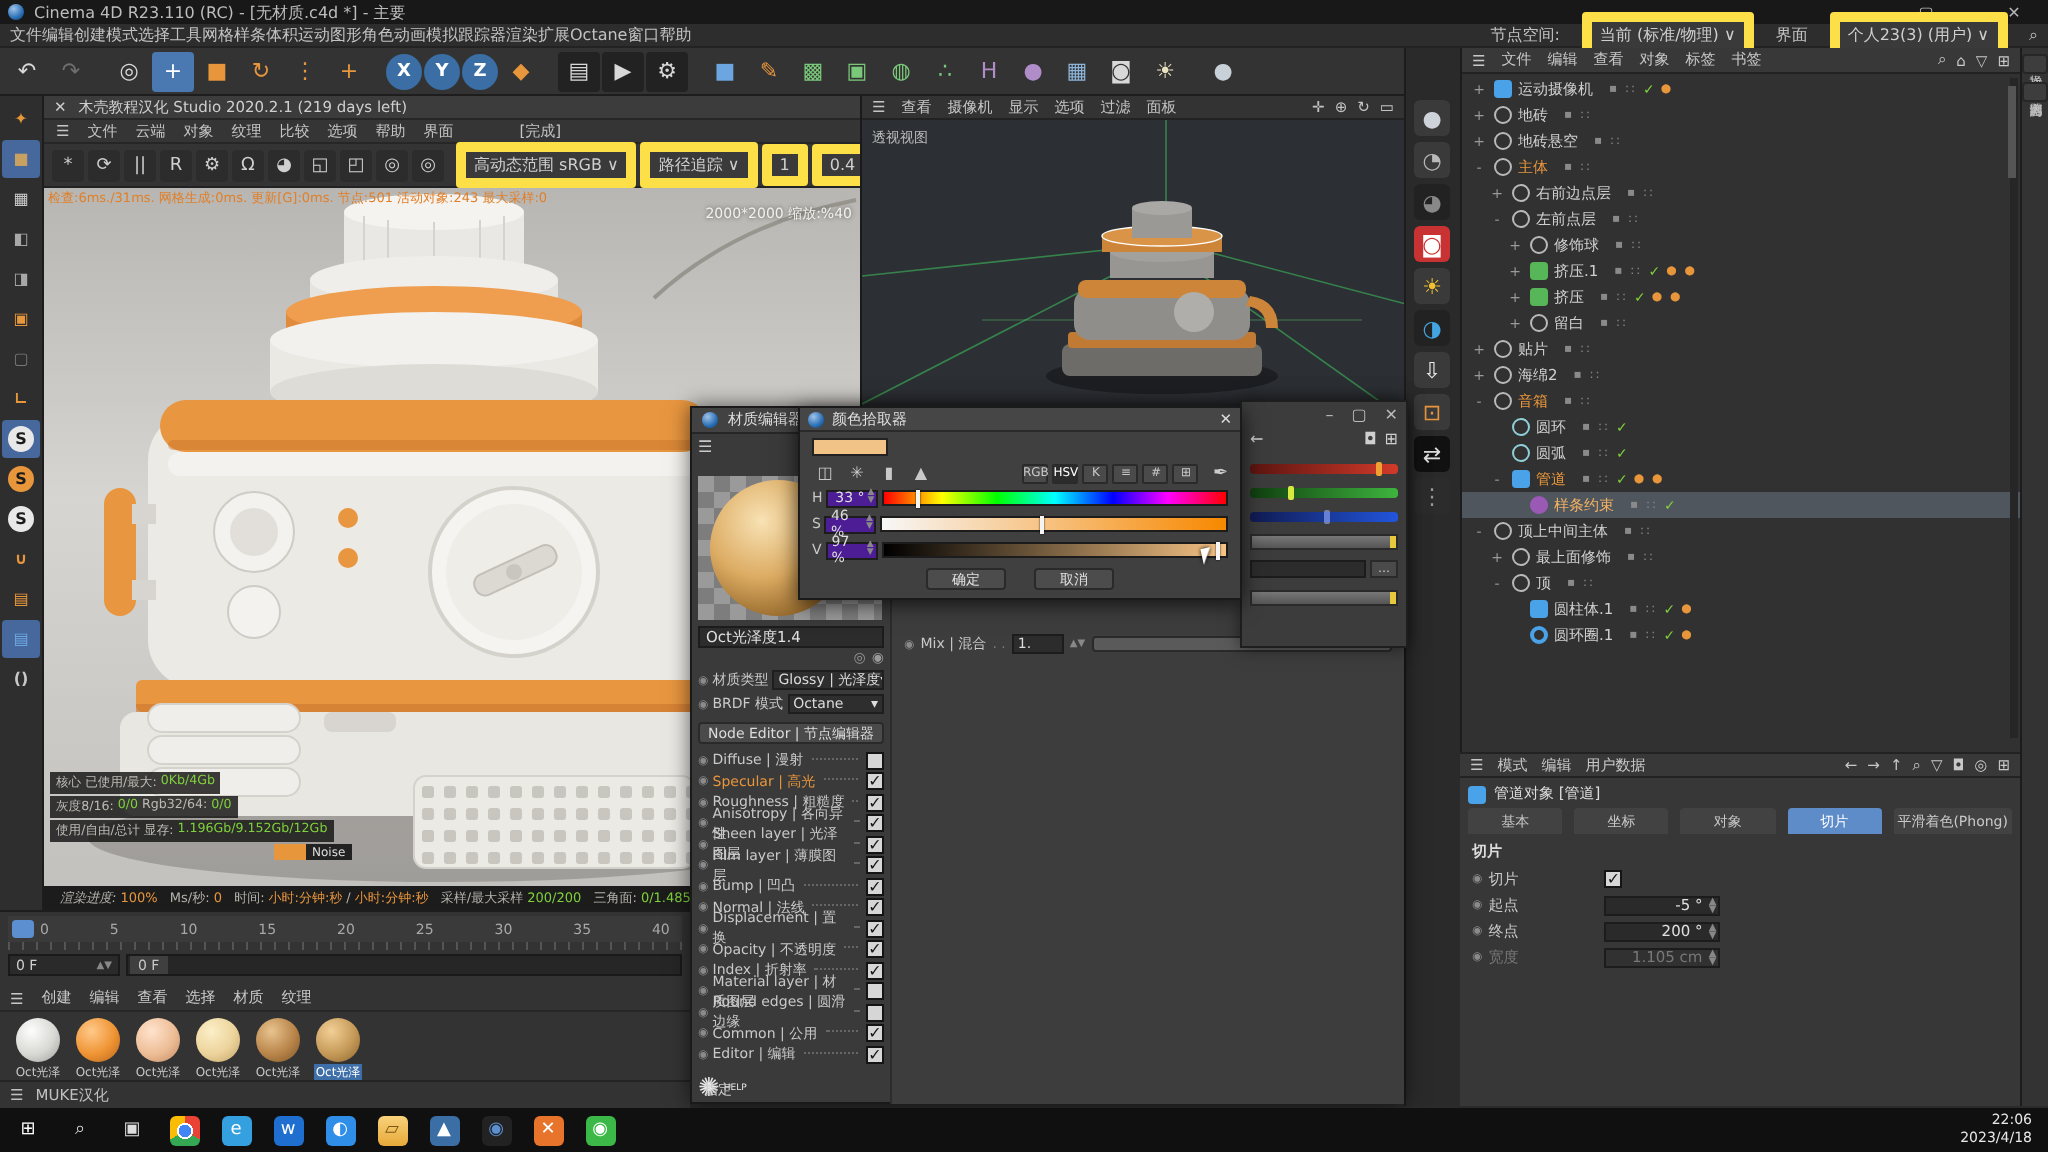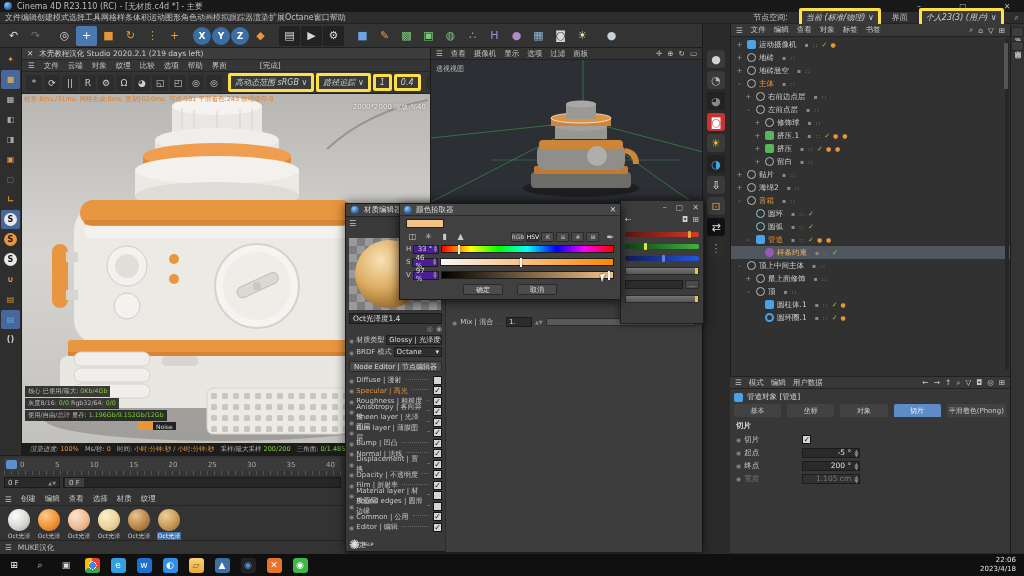--- a/index.html
+++ b/index.html
@@ -7,21 +7,21 @@
   #stage{position:relative;width:1024px;height:576px;background:#2b2b2b;font-size:8px;color:#c8c8c8;}
   .abs{position:absolute;}
   .row{display:flex;align-items:center;}
   .grow{flex:1;}
   
   .titlebar{left:0;top:0;width:1024px;height:12px;background:#181818;display:flex;align-items:center;padding:0 4px;font-size:8px;color:#bdbdbd;}
   .appico{width:8px;height:8px;border-radius:50%;background:radial-gradient(circle at 35% 30%,#9fc3e8,#2a6fb5 60%,#123a66);margin-right:5px;}
   .winctl{margin-left:18px;width:26px;text-align:center;color:#b5b5b5;font-size:8px;}
   .menubar{left:0;top:12px;width:1024px;height:12px;background:#2d2d2d;display:flex;align-items:center;padding:0 5px;gap:11px;font-size:8px;color:#c2c2c2;border-bottom:1px solid #222;}
   .menubar .mi{white-space:nowrap;}
-  .ddbox{background:#3a3a3a;border:3px solid #fde047;border-radius:2px;padding:1px 4px;color:#cfcfcf;white-space:nowrap;font-style:italic;}
+  .ddbox{background:#3a3a3a;border:5px solid #fde047;border-radius:2px;padding:1px 4px;color:#cfcfcf;white-space:nowrap;}
   .toolbar{left:0;top:24px;width:1024px;height:24px;background:#333333;display:flex;align-items:center;padding:0 3px;gap:1px;border-bottom:1px solid #1d1d1d;}
   .tb-i{width:21px;height:20px;display:inline-flex;align-items:center;justify-content:center;font-size:11px;border-radius:2px;}
   .tb-i[data-state="act"]{background:#4a78b0;}
   .tb-i[data-state="sep"]{width:6px;}
   .tb-i[data-state="round"]{border-radius:50%;width:18px;height:18px;font-size:9px;font-weight:bold;}
   
   .leftbar{left:0;top:48px;width:22px;height:407px;background:#2e2e2e;border-right:1px solid #1d1d1d;display:flex;flex-direction:column;align-items:center;padding-top:2px;gap:1px;}
   .lb-i{width:19px;height:19px;display:flex;align-items:center;justify-content:center;font-size:10px;border-radius:2px;}
   .lb-i[data-state="act"]{background:#47689c;}
   .lb-i .bub{width:13px;height:13px;border-radius:50%;display:flex;align-items:center;justify-content:center;font-size:8px;font-weight:bold;}
@@ -366,21 +366,21 @@
         <rect x="46" y="258" width="300" height="6" fill="#c8752d" opacity="0.55"></rect>
         <rect x="38" y="262" width="318" height="52" rx="8" fill="#e9e7e2"></rect>
         <g fill="#f0eeea" stroke="#d5d2cc">
           <rect x="52" y="258" width="76" height="14" rx="7"></rect>
           <rect x="52" y="274" width="76" height="14" rx="7"></rect>
           <rect x="52" y="290" width="76" height="14" rx="7"></rect>
         </g>
         <rect x="140" y="262" width="36" height="10" rx="4" fill="#d8d5d0"></rect>
         <rect x="185" y="294" width="140" height="46" rx="6" fill="url(#waffle)" stroke="#d5d2cc"></rect>
       </svg>
-      <div class="oct-stats">检查:6ms./31ms. 网格生成:0ms. 更新[G]:0ms. 节点:501 平滑着色:243 纹理缓存:0</div>
+      <div class="oct-stats">检查:6ms./31ms. 网格生成:0ms. 更新[G]:0ms. 节点:501 活动对象:243 最大采样:0</div>
       <div class="oct-res">2000*2000 缩放:%40</div>
       <div class="ovl" style="top:292px">
           <span style="color: rgb(189, 186, 180);">核心 已使用/最大:</span>
           <span style="color: rgb(127, 209, 59);">0Kb/4Gb</span>
         </div>
       <div class="ovl" style="top:304px">
           <span style="color: rgb(189, 186, 180);">灰度8/16:</span>
           <span style="color: rgb(127, 209, 59);">0/0</span>
           <span style="color: rgb(189, 186, 180);">  Rgb32/64:</span>
           <span style="color: rgb(127, 209, 59);">0/0</span>
@@ -979,21 +979,21 @@
       
         <div class="ch" data-state="">
           <span class="dot">◉</span>
           <span class="ch-lb">Opacity | 不透明度</span>
           <span class="lead"></span>
           <span class="cb">✓</span>
         </div>
       
         <div class="ch" data-state="">
           <span class="dot">◉</span>
-          <span class="ch-lb">Film | 折射率</span>
+          <span class="ch-lb">Index | 折射率</span>
           <span class="lead"></span>
           <span class="cb">✓</span>
         </div>
       
         <div class="ch" data-state="">
           <span class="dot">◉</span>
           <span class="ch-lb">Material layer | 材质图层</span>
           <span class="lead"></span>
           <span class="cb"></span>
         </div>

